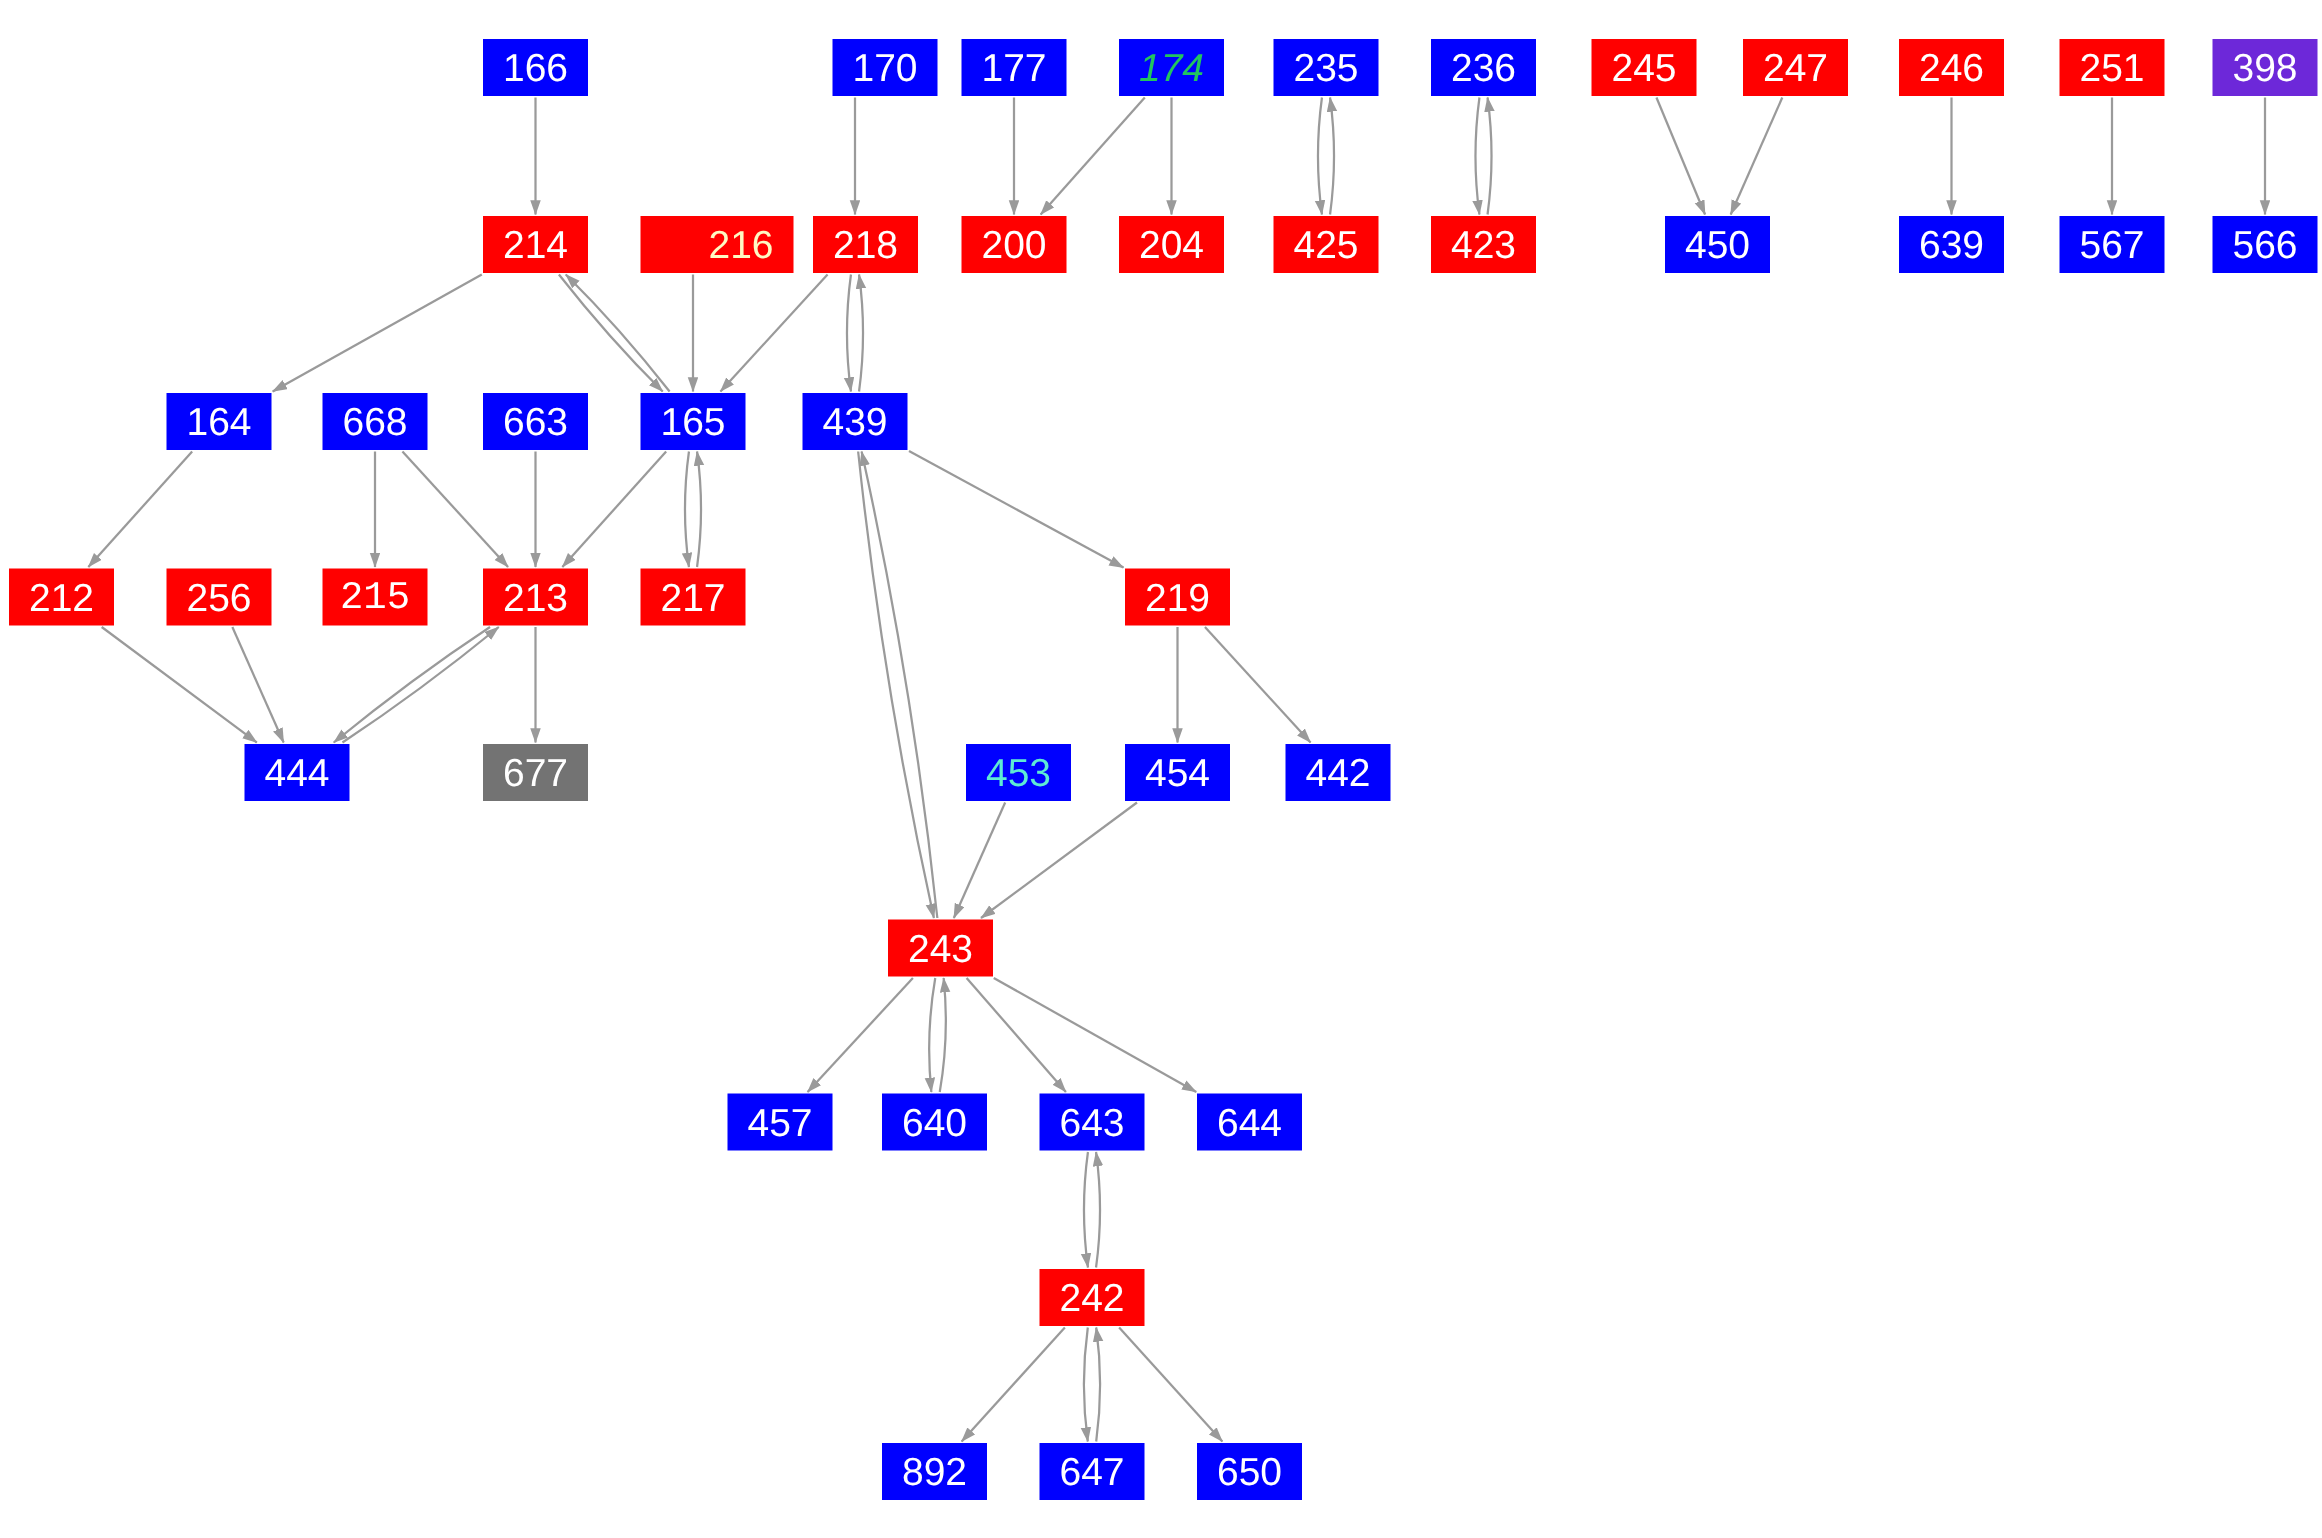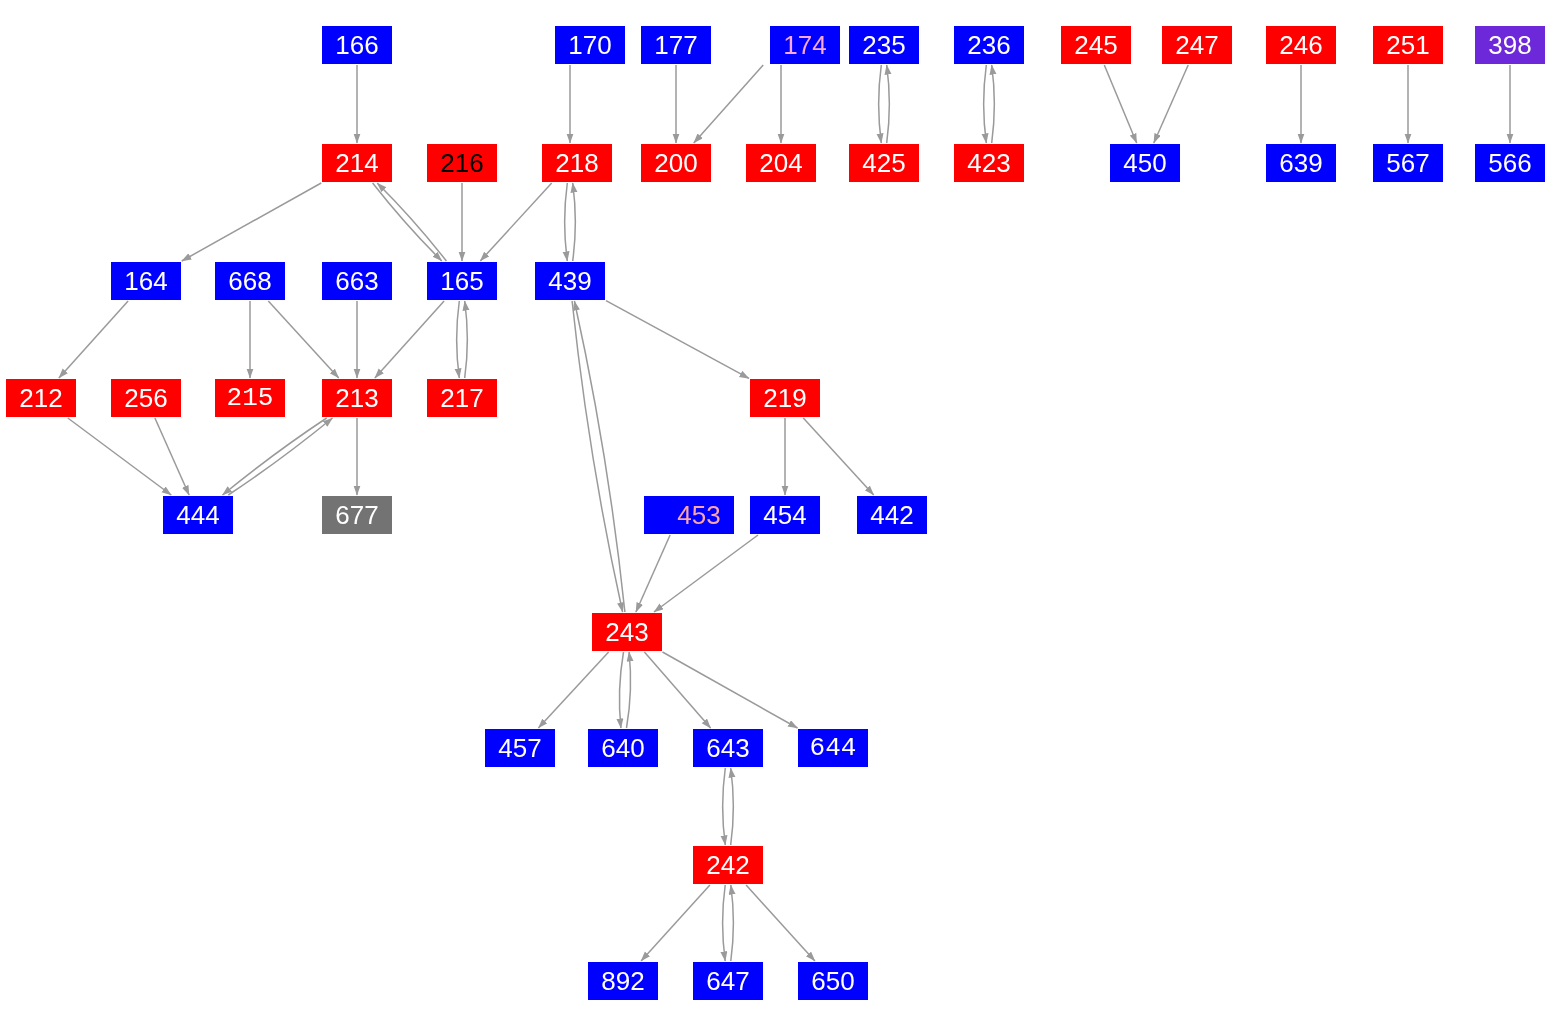--- a/index.html
+++ b/index.html
@@ -102,30 +102,30 @@
       <path d="M730.7,845.0 Q736.0,806.5 730.7,768.0" class="edge" stroke="#9a9a9a" marker-end="url(#arrowhead)"></path>
       <path d="M709.9,885.0 Q675.5,923.0 641.1,961.0" class="edge" stroke="#9a9a9a" marker-end="url(#arrowhead)"></path>
       <path d="M725.2,885.0 Q720.0,923.0 725.2,961.0" class="edge" stroke="#9a9a9a" marker-end="url(#arrowhead)"></path>
       <path d="M730.8,961.0 Q736.0,923.0 730.8,885.0" class="edge" stroke="#9a9a9a" marker-end="url(#arrowhead)"></path>
       <path d="M746.1,885.0 Q780.5,923.0 814.9,961.0" class="edge" stroke="#9a9a9a" marker-end="url(#arrowhead)"></path>
     </svg>
   <div id="node-layer">
       <div class="node" style="left: 322px; top: 26px; background: rgb(0, 0, 255); color: rgb(255, 255, 255);">166</div>
       <div class="node" style="left: 535px; top: 26px; background: rgb(0, 0, 255); color: rgb(255, 255, 255); margin-left: 20px;">170</div>
       <div class="node" style="left: 641px; top: 26px; background: rgb(0, 0, 255); color: rgb(255, 255, 255);">177</div>
-      <div class="node" style="left: 770px; top: 26px; background: rgb(0, 0, 255); color: #f9a8d4;">174</div>
+      <div class="node" style="left: 746px; top: 26px; background: rgb(0, 0, 255); color: #22c55e; font-style: italic;">174</div>
       <div class="node" style="left: 849px; top: 26px; background: rgb(0, 0, 255); color: rgb(255, 255, 255);">235</div>
       <div class="node" style="left: 954px; top: 26px; background: rgb(0, 0, 255); color: rgb(255, 255, 255);">236</div>
       <div class="node" style="left: 1061px; top: 26px; background: rgb(255, 0, 0); color: rgb(255, 255, 255);">245</div>
       <div class="node" style="left: 1162px; top: 26px; background: rgb(255, 0, 0); color: rgb(255, 255, 255);">247</div>
       <div class="node" style="left: 1266px; top: 26px; background: rgb(255, 0, 0); color: rgb(255, 255, 255);">246</div>
       <div class="node" style="left: 1373px; top: 26px; background: rgb(255, 0, 0); color: rgb(255, 255, 255);">251</div>
       <div class="node" style="left: 1475px; top: 26px; background: #6d28d9; color: rgb(255, 255, 255);">398</div>
       <div class="node" style="left: 322px; top: 144px; background: rgb(255, 0, 0); color: rgb(255, 255, 255);">214</div>
-      <div class="node" style="left: 427px; top: 144px; background: rgb(255, 0, 0); color: #000000;">216</div>
+      <div class="node" style="left: 427px; top: 144px; background: rgb(255, 0, 0); color: #fef9c3; padding-left: 32px;">216</div>
       <div class="node" style="left: 542px; top: 144px; background: rgb(255, 0, 0); color: rgb(255, 255, 255);">218</div>
       <div class="node" style="left: 641px; top: 144px; background: rgb(255, 0, 0); color: rgb(255, 255, 255);">200</div>
       <div class="node" style="left: 746px; top: 144px; background: rgb(255, 0, 0); color: rgb(255, 255, 255);">204</div>
       <div class="node" style="left: 849px; top: 144px; background: rgb(255, 0, 0); color: rgb(255, 255, 255);">425</div>
       <div class="node" style="left: 954px; top: 144px; background: rgb(255, 0, 0); color: rgb(255, 255, 255);">423</div>
       <div class="node" style="left: 1110px; top: 144px; background: rgb(0, 0, 255); color: rgb(255, 255, 255);">450</div>
       <div class="node" style="left: 1266px; top: 144px; background: rgb(0, 0, 255); color: rgb(255, 255, 255);">639</div>
       <div class="node" style="left: 1373px; top: 144px; background: rgb(0, 0, 255); color: rgb(255, 255, 255);">567</div>
       <div class="node" style="left: 1475px; top: 144px; background: rgb(0, 0, 255); color: rgb(255, 255, 255);">566</div>
       <div class="node" style="left: 111px; top: 262px; background: rgb(0, 0, 255); color: rgb(255, 255, 255);">164</div>
@@ -134,26 +134,26 @@
       <div class="node" style="left: 427px; top: 262px; background: rgb(0, 0, 255); color: rgb(255, 255, 255);">165</div>
       <div class="node" style="left: 535px; top: 262px; background: rgb(0, 0, 255); color: rgb(255, 255, 255);">439</div>
       <div class="node" style="left: 6px; top: 379px; background: rgb(255, 0, 0); color: rgb(255, 255, 255);">212</div>
       <div class="node" style="left: 111px; top: 379px; background: rgb(255, 0, 0); color: rgb(255, 255, 255);">256</div>
       <div class="node" style="left: 215px; top: 379px; background: rgb(255, 0, 0); color: rgb(255, 255, 255); font-family: Liberation Mono, monospace;">215</div>
       <div class="node" style="left: 322px; top: 379px; background: rgb(255, 0, 0); color: rgb(255, 255, 255);">213</div>
       <div class="node" style="left: 427px; top: 379px; background: rgb(255, 0, 0); color: rgb(255, 255, 255);">217</div>
       <div class="node" style="left: 750px; top: 379px; background: rgb(255, 0, 0); color: rgb(255, 255, 255);">219</div>
       <div class="node" style="left: 163px; top: 496px; background: rgb(0, 0, 255); color: rgb(255, 255, 255);">444</div>
       <div class="node" style="left: 322px; top: 496px; background: #737373; color: rgb(255, 255, 255);">677</div>
-      <div class="node" style="left: 644px; top: 496px; background: rgb(0, 0, 255); color: #fca5a5; padding-left: 20px;">453</div>
+      <div class="node" style="left: 644px; top: 496px; background: rgb(0, 0, 255); color: #5eead4;">453</div>
       <div class="node" style="left: 750px; top: 496px; background: rgb(0, 0, 255); color: rgb(255, 255, 255);">454</div>
       <div class="node" style="left: 857px; top: 496px; background: rgb(0, 0, 255); color: rgb(255, 255, 255);">442</div>
       <div class="node" style="left: 592px; top: 613px; background: rgb(255, 0, 0); color: rgb(255, 255, 255);">243</div>
       <div class="node" style="left: 485px; top: 729px; background: rgb(0, 0, 255); color: rgb(255, 255, 255);">457</div>
       <div class="node" style="left: 588px; top: 729px; background: rgb(0, 0, 255); color: rgb(255, 255, 255);">640</div>
       <div class="node" style="left: 693px; top: 729px; background: rgb(0, 0, 255); color: rgb(255, 255, 255);">643</div>
-      <div class="node" style="left: 798px; top: 729px; background: rgb(0, 0, 255); color: rgb(255, 255, 255); font-family: Liberation Mono, monospace;">644</div>
+      <div class="node" style="left: 798px; top: 729px; background: rgb(0, 0, 255); color: rgb(255, 255, 255);">644</div>
       <div class="node" style="left: 693px; top: 846px; background: rgb(255, 0, 0); color: rgb(255, 255, 255);">242</div>
       <div class="node" style="left: 588px; top: 962px; background: rgb(0, 0, 255); color: rgb(255, 255, 255);">892</div>
       <div class="node" style="left: 693px; top: 962px; background: rgb(0, 0, 255); color: rgb(255, 255, 255);">647</div>
       <div class="node" style="left: 798px; top: 962px; background: rgb(0, 0, 255); color: rgb(255, 255, 255);">650</div>
     </div>
 </div>
 
 </body></html>

